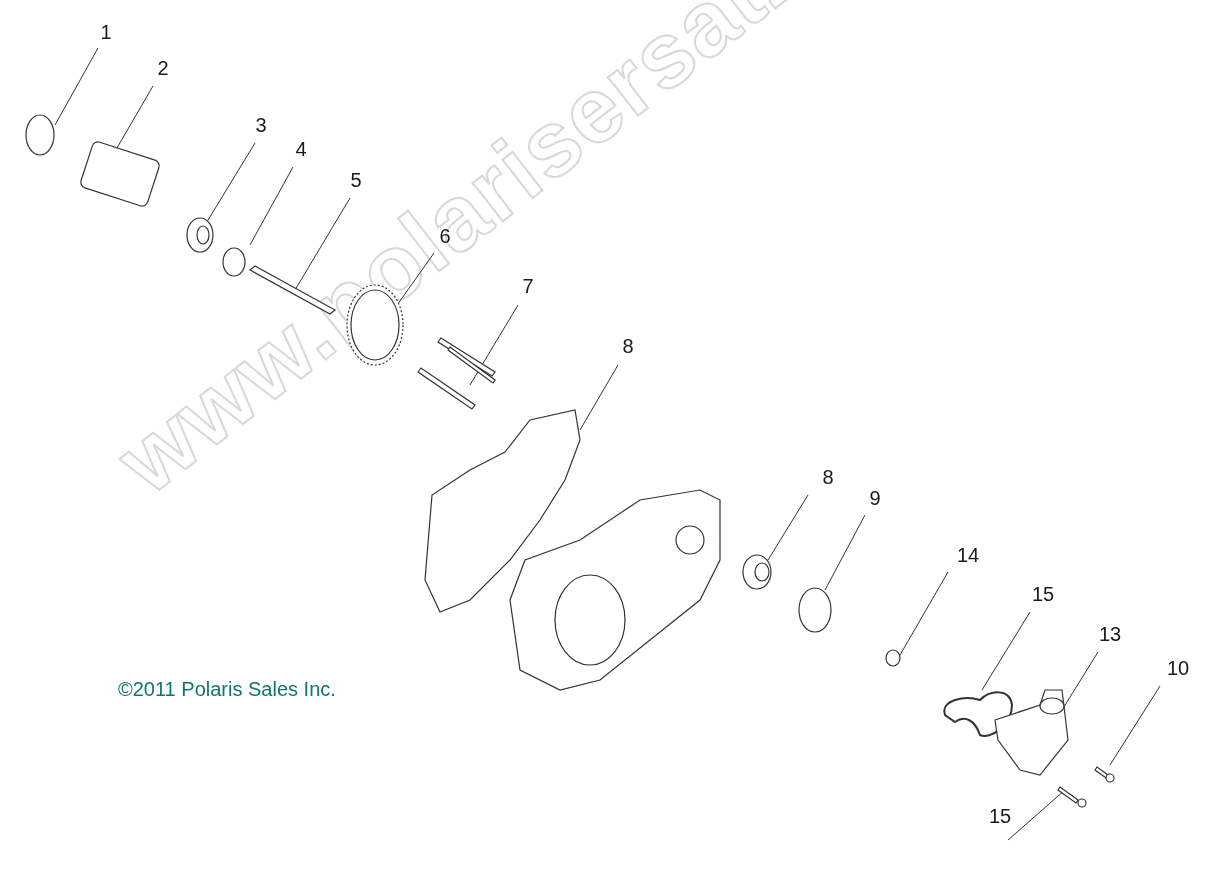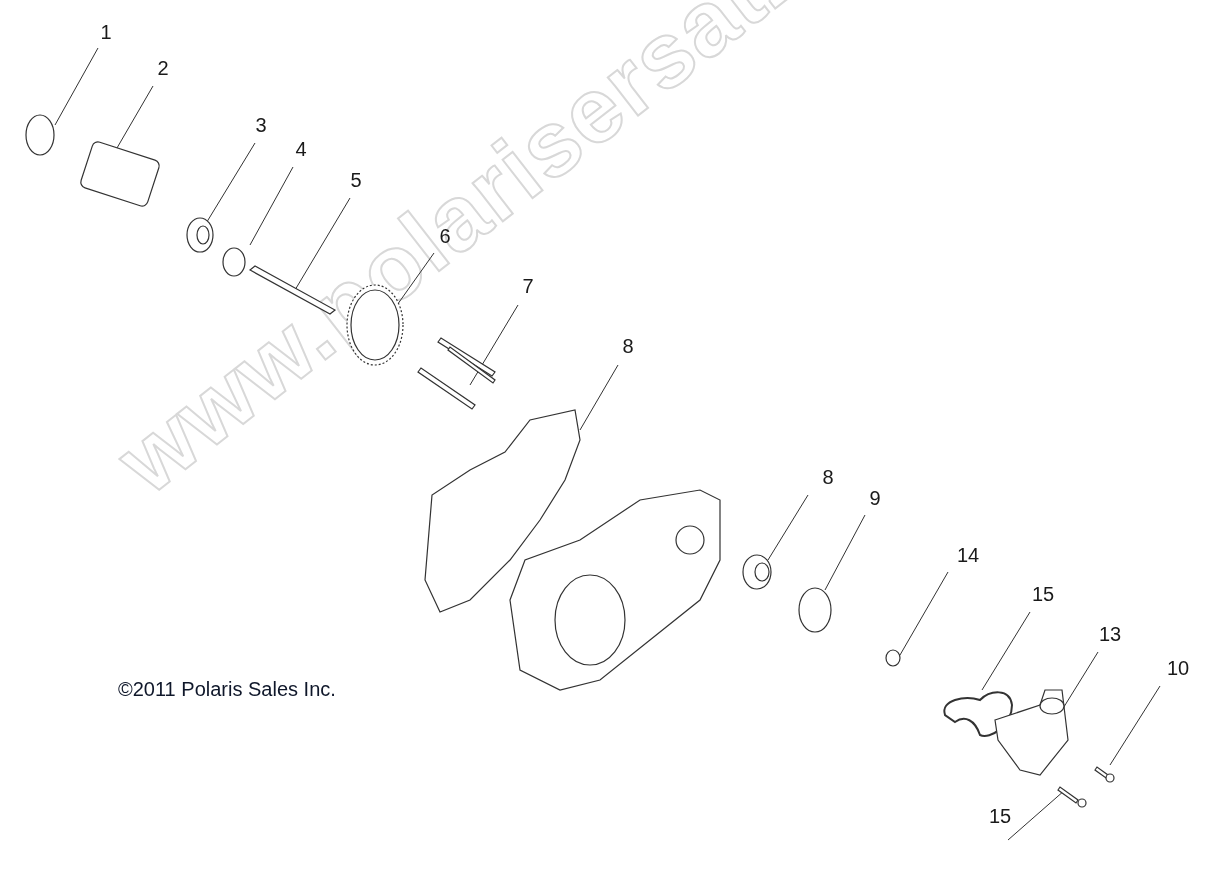--- a/index.html
+++ b/index.html
@@ -1,19 +1,19 @@
 <!DOCTYPE html>
 <html><head>
 <meta charset="utf-8">
 <style>
   html, body { margin:0; padding:0; background:#ffffff; }
   body { width:1213px; height:892px; position:relative; overflow:hidden; font-family:"Liberation Sans", sans-serif; }
   .canvas { position:absolute; left:0; top:0; width:1213px; height:892px; }
   .callout { position:absolute; font-size:20px; color:#1a1a1a; line-height:1; transform:translate(-50%,-50%); }
-  .copyright { position:absolute; left:118px; top:678px; font-size:20px; color:#0f172a; white-space:nowrap; }
+  .copyright { position:absolute; left:118px; top:678px; font-size:20px; color:#0f766e; white-space:nowrap; }
   .watermark { position:absolute; left:130px; top:420px; font-size:92px; font-weight:bold; color:transparent;
                -webkit-text-stroke:2px #d8d8d8; transform:rotate(-38deg); transform-origin:left center; white-space:nowrap; letter-spacing:2px; }
 </style>
 </head>
 <body>
 
 <div class="canvas">
   <div class="watermark">www.polarisersatzteile.de</div>
 
   <svg width="1213" height="892" style="position:absolute;left:0;top:0">

